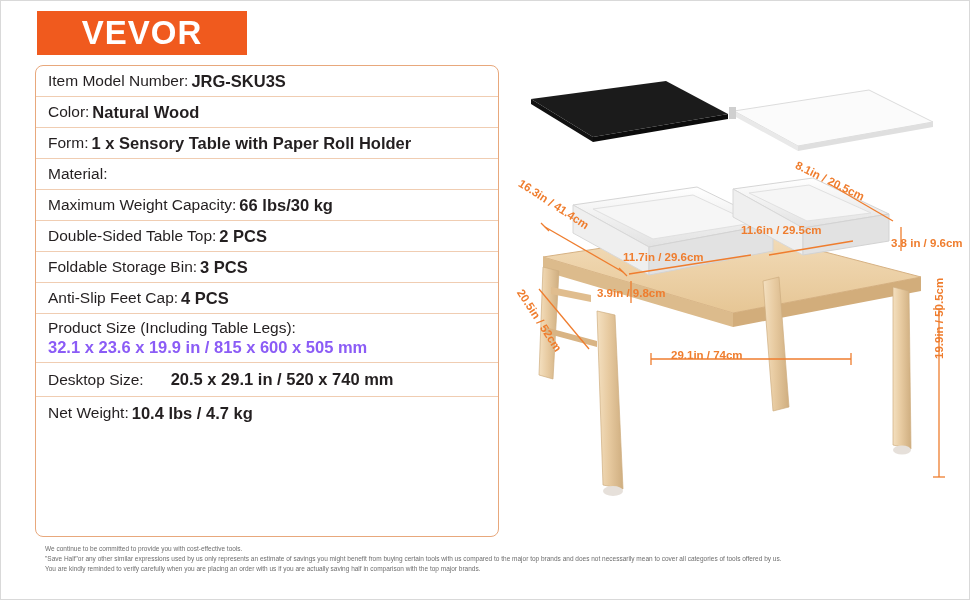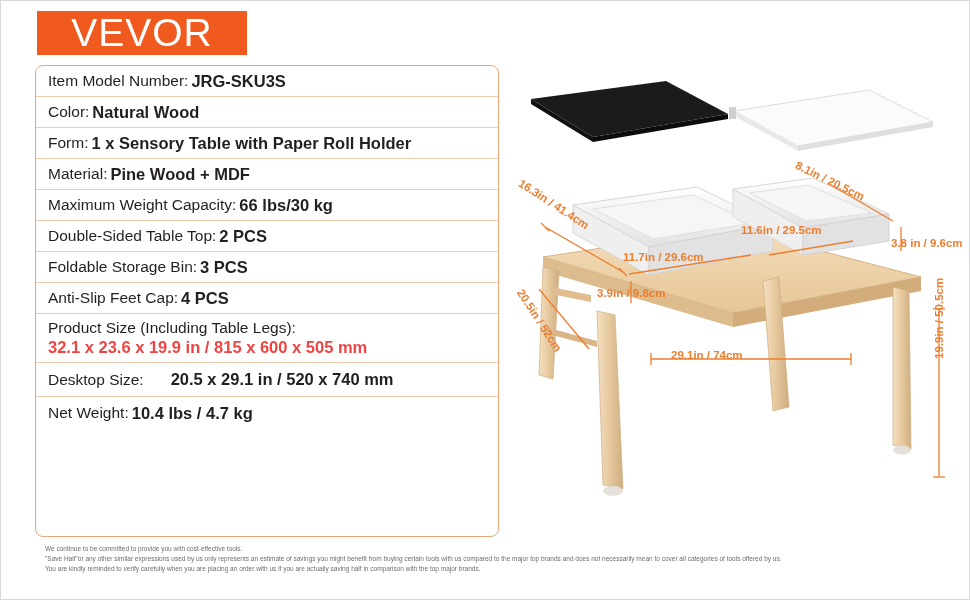--- a/index.html
+++ b/index.html
@@ -28,22 +28,22 @@
     top: 10px;
     width: 210px;
     height: 44px;
     background: #f05a1e;
     display: flex;
     align-items: center;
     justify-content: center;
   }
   .logo-text {
     color: #ffffff;
-    font-size: 39px;
-    font-weight: normal;
+    font-size: 33px;
+    font-weight: bold;
     letter-spacing: 1px;
     font-family: "Liberation Sans", sans-serif;
   }
   
   .spec-panel {
     position: absolute;
     left: 34px;
     top: 64px;
     width: 464px;
     height: 472px;
@@ -80,21 +80,21 @@
     padding-bottom: 16px;
   }
   .spec-row.tall .line1 {
     font-size: 15.5px;
     color: #231f20;
     line-height: 19px;
   }
   .spec-row.tall .line2 {
     font-size: 16.5px;
     font-weight: bold;
-    color: #ef4444;
+    color: #8b5cf6;
     line-height: 21px;
   }
   .spec-row.tall .line3 {
     font-size: 16.5px;
     font-weight: bold;
     color: #231f20;
     line-height: 21px;
   }
   
   .disclaimer {
@@ -153,21 +153,20 @@
       <span class="spec-value">Natural Wood</span>
     </div>
 
     <div class="spec-row" style="height:31px;">
       <span class="spec-label">Form:</span>
       <span class="spec-value">1 x Sensory Table with Paper Roll Holder</span>
     </div>
 
     <div class="spec-row" style="height:31px;">
       <span class="spec-label">Material:</span>
-      <span class="spec-value">Pine Wood + MDF</span>
     </div>
 
     <div class="spec-row" style="height:31px;">
       <span class="spec-label">Maximum Weight Capacity:</span>
       <span class="spec-value">66 lbs/30 kg</span>
     </div>
 
     <div class="spec-row" style="height:31px;">
       <span class="spec-label">Double-Sided Table Top:</span>
       <span class="spec-value">2 PCS</span>

